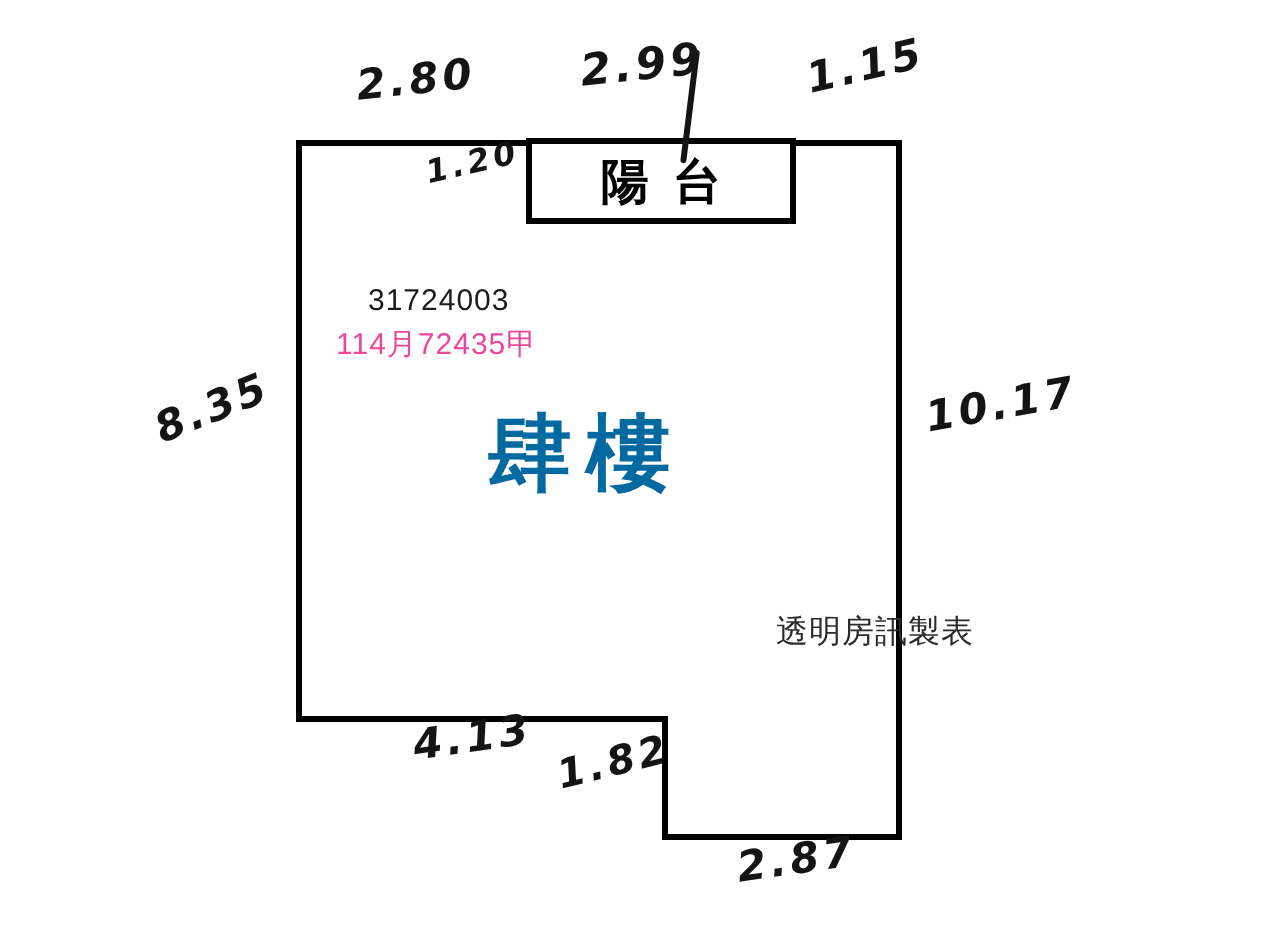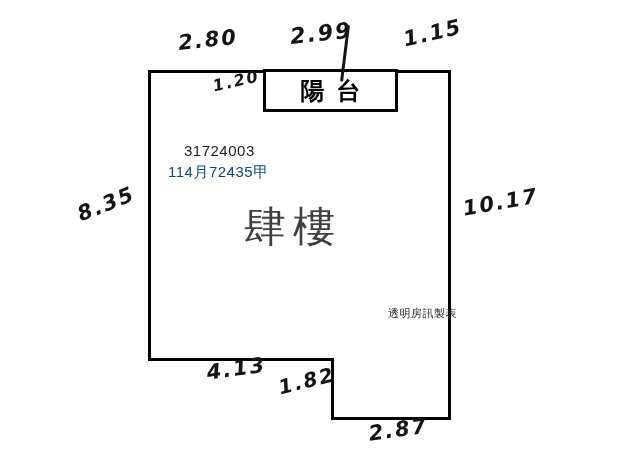--- a/index.html
+++ b/index.html
@@ -26,29 +26,29 @@
     display:flex;align-items:center;justify-content:center;
   }
   .balcony-label{
     font-family:"DejaVu Serif","Liberation Serif",serif;
     font-size:24px;font-weight:600;color:#000;
     letter-spacing:12px;text-indent:12px;line-height:1;
   }
 
   
   .ref-line1{position:absolute;left:184px;top:142px;font-size:15px;color:#1c1c1c;letter-spacing:.5px;}
-  .ref-line2{position:absolute;left:168px;top:163px;font-size:15px;color:#0c4a6e;letter-spacing:.5px;}
+  .ref-line2{position:absolute;left:168px;top:163px;font-size:15px;color:#ec4899;letter-spacing:.5px;}
   .unit-label{
     position:absolute;left:244px;top:204px;
     font-family:"DejaVu Serif","Liberation Serif",serif;
-    font-size:42px;font-weight:400;color:#404040;letter-spacing:7px;line-height:1.1;
+    font-size:42px;font-weight:700;color:#0369a1;letter-spacing:7px;line-height:1.1;
   }
   .watermark{
     position:absolute;left:388px;top:306px;
-    font-size:11px;color:#2b2b2b;z-index:6;letter-spacing:.5px;
+    font-size:16px;color:#2b2b2b;z-index:6;letter-spacing:.5px;
   }
 
   
   .hw{
     position:absolute;
     font-family:"DejaVu Sans","Liberation Sans",sans-serif;
     font-style:italic;font-weight:600;color:#141414;
     font-size:21px;letter-spacing:2px;white-space:nowrap;
     transform-origin:left top;
   }

